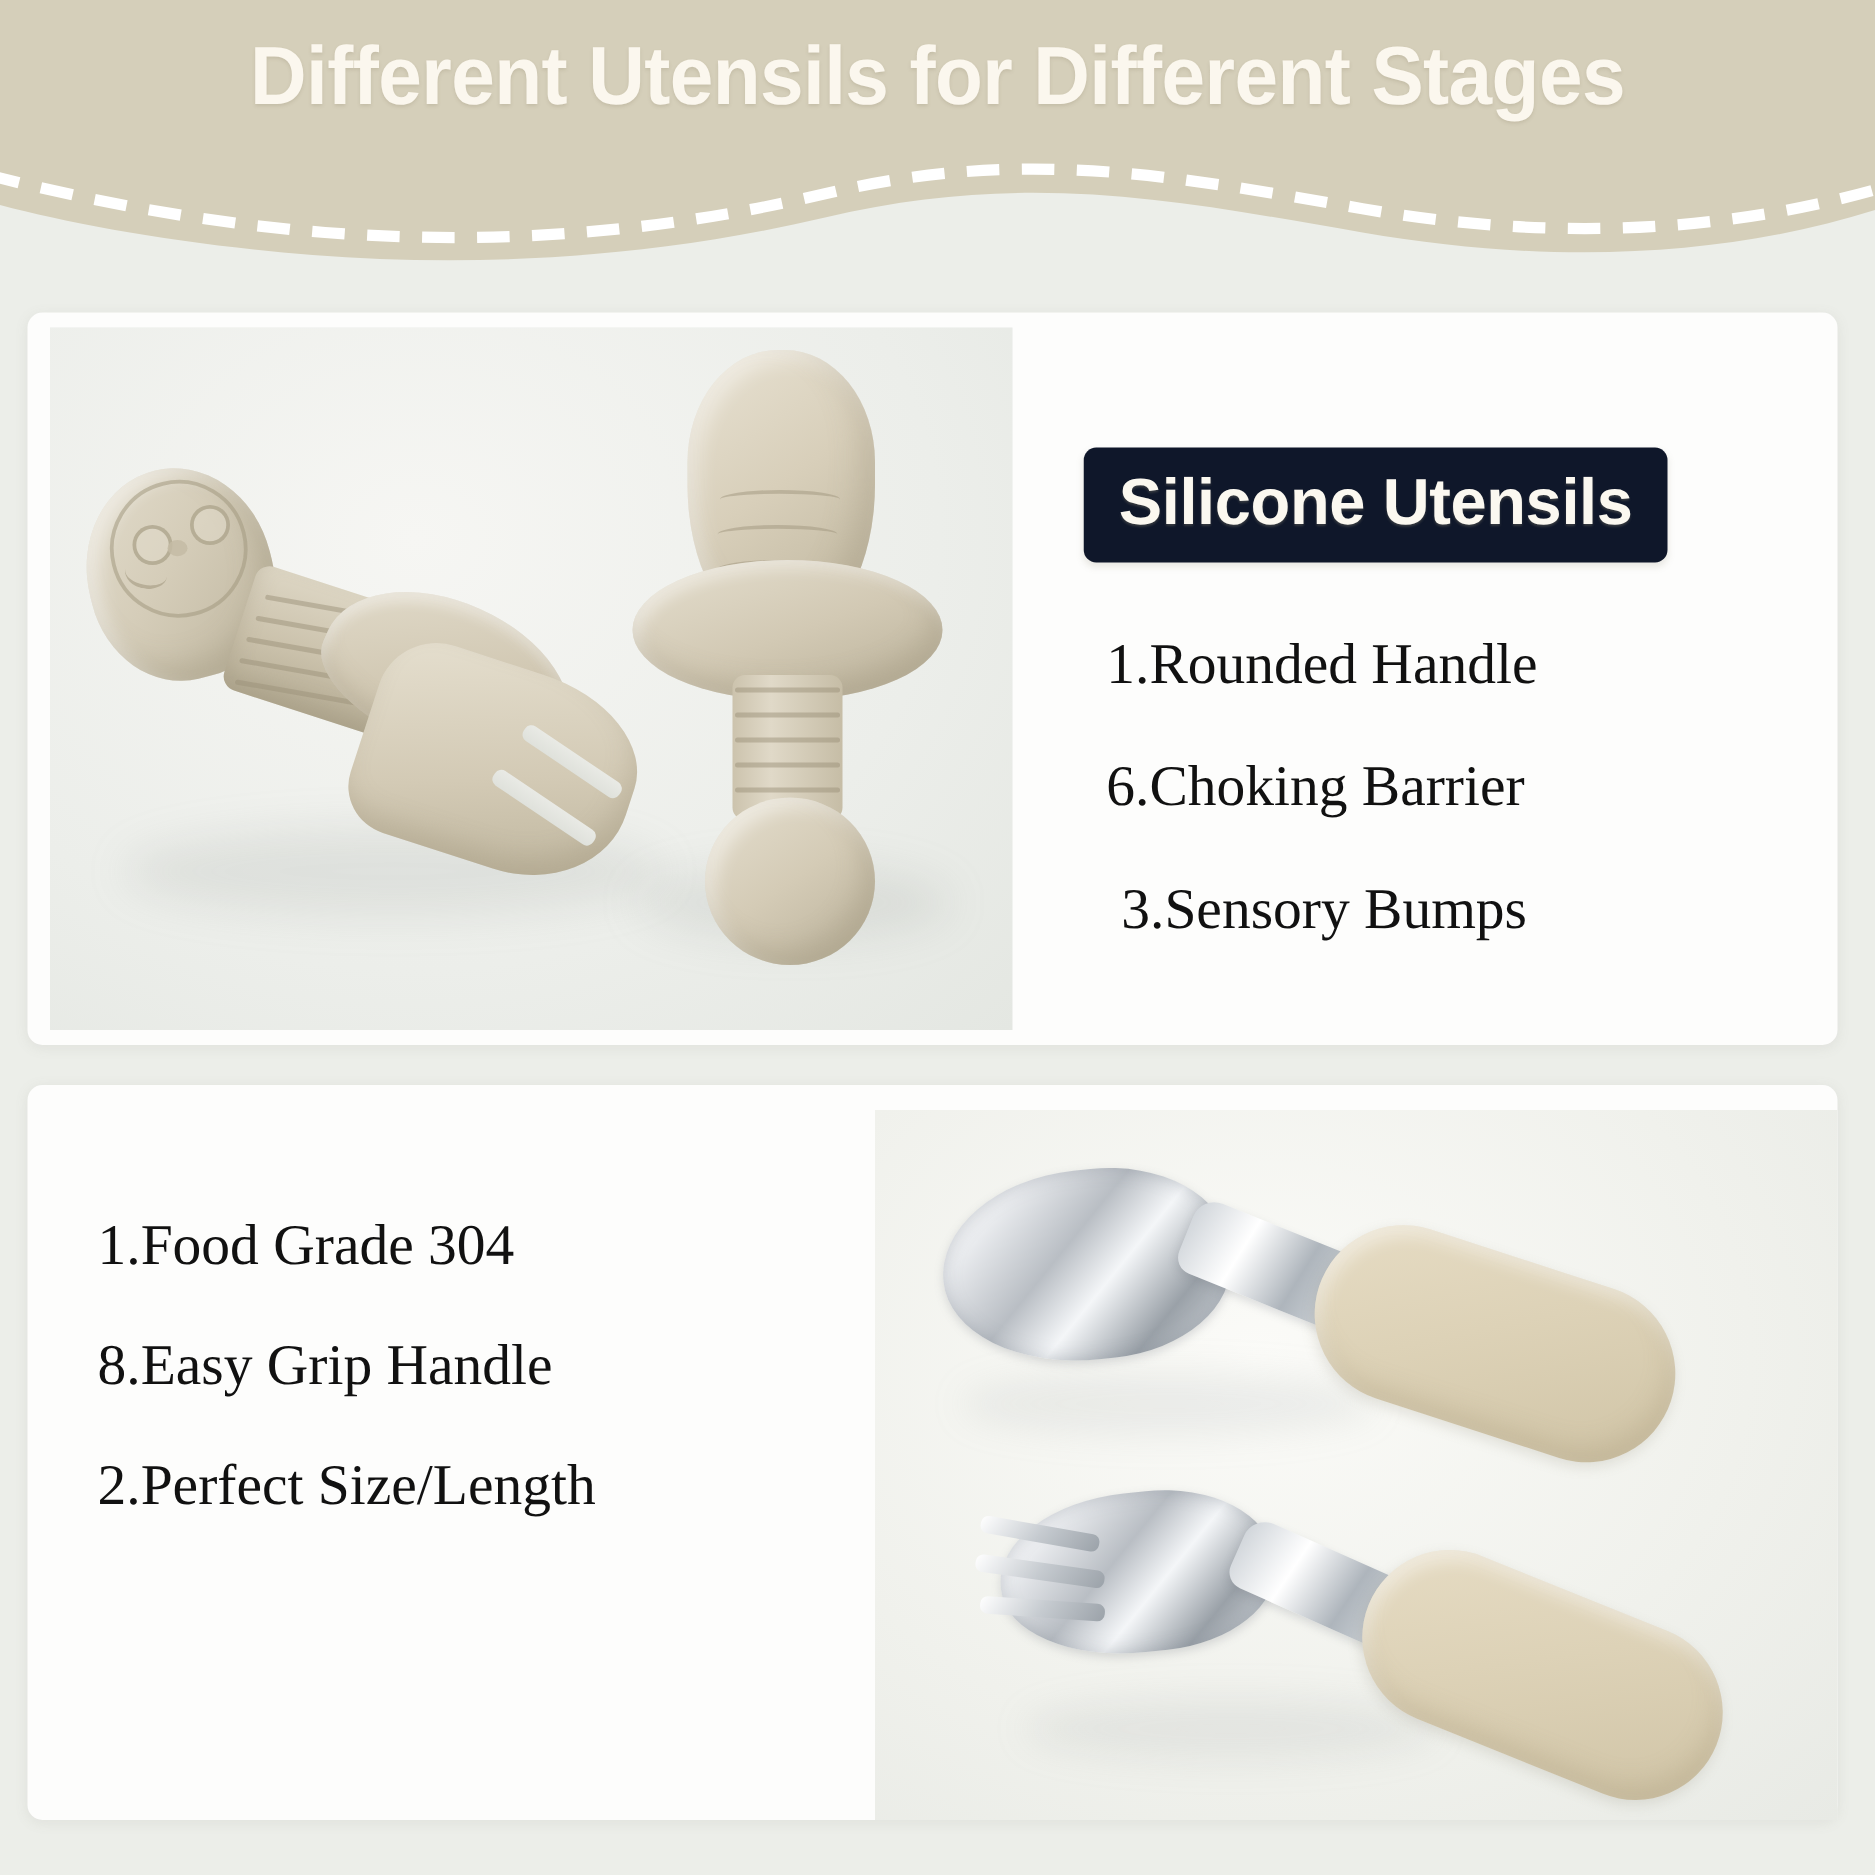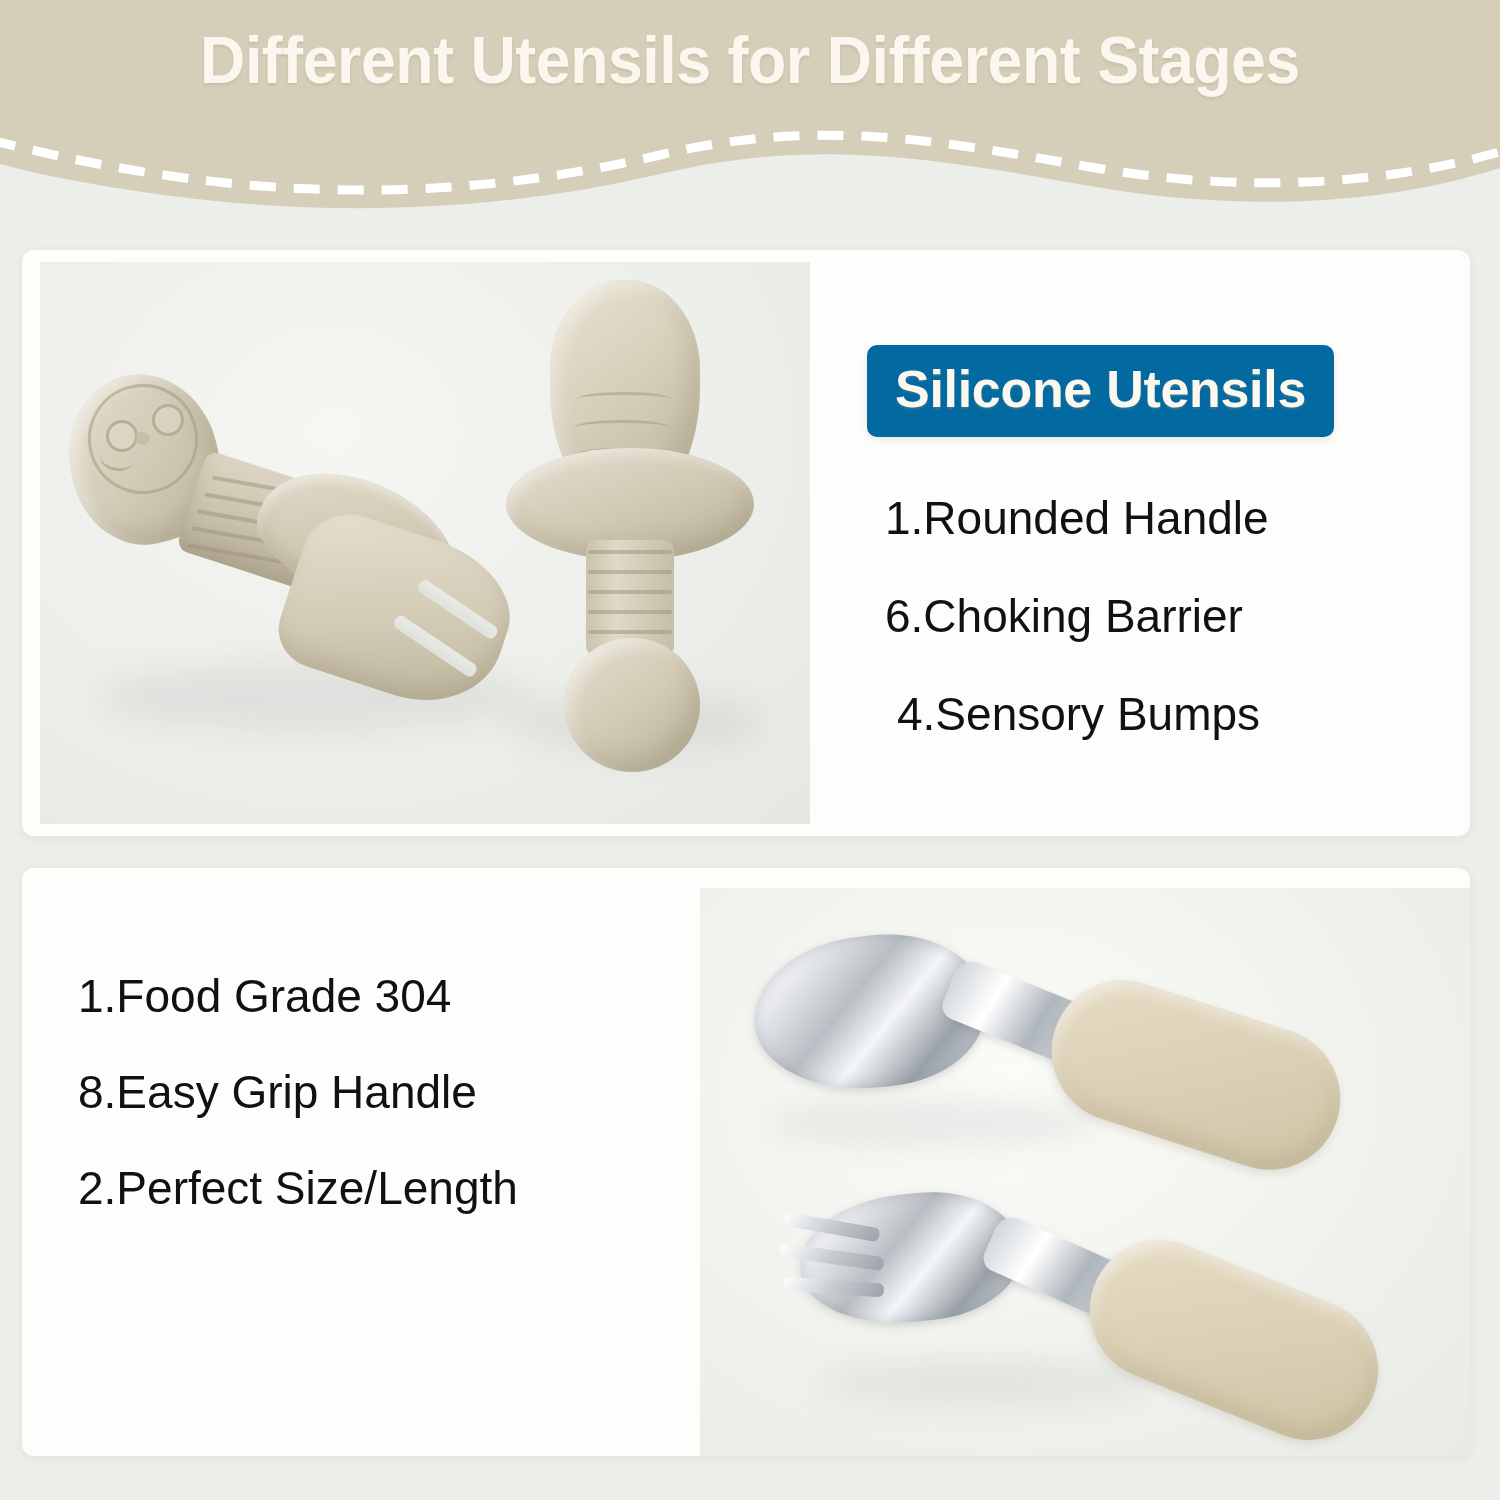--- a/index.html
+++ b/index.html
@@ -74,42 +74,44 @@
     width: 770px; height: 568px;
   }
 
   
   .text-panel { position: absolute; }
   #text-silicone { left: 845px; top: 95px; width: 580px; }
   #text-steel    { left: 40px;  top: 105px; width: 600px; }
 
   .badge {
     display: inline-block;
-    background: #0369a1;
+    background: #0f172a;
     border-radius: 10px;
     color: #fbf8f0;
     font-weight: bold;
     font-size: 52px;
     letter-spacing: -0.3px;
     padding: 14px 28px 18px 28px;
     box-shadow: 0 3px 6px rgba(140,135,110,0.18);
     text-shadow: 0 2px 2px rgba(150,143,115,0.30);
     white-space: nowrap;
+    margin-top: 13px;
   }
 
   .feature-list {
     list-style: none;
     margin: 0;
     padding: 0;
   }
   .feature-list li {
     font-size: 46px;
     color: #111111;
     line-height: 1.0;
     white-space: nowrap;
+    font-family: Liberation Serif, serif;
   }
   #text-silicone .feature-list { margin-top: 58px; }
   #text-silicone .feature-list li { margin-bottom: 52px; padding-left: 18px; }
   #text-silicone .feature-list li:nth-child(3) { padding-left: 30px; }
 
   #text-steel .feature-list { }
   #text-steel .feature-list li { margin-bottom: 50px; padding-left: 16px; }
 
   
   .sil-stage {
@@ -315,21 +317,21 @@
       </div>
       <div class="sil spoon-ball"></div>
     </div>
   </div>
 
   <div class="text-panel" id="text-silicone">
     <div class="badge">Silicone Utensils</div>
     <ul class="feature-list">
       <li>1.Rounded Handle</li>
       <li>6.Choking Barrier</li>
-      <li>4.Sensory Bumps</li>
+      <li>3.Sensory Bumps</li>
     </ul>
   </div>
 </div>
 
 <div class="card" id="card-steel">
 
   <div class="text-panel" id="text-steel">
     <ul class="feature-list">
       <li>1.Food Grade 304</li>
       <li>8.Easy Grip Handle</li>

